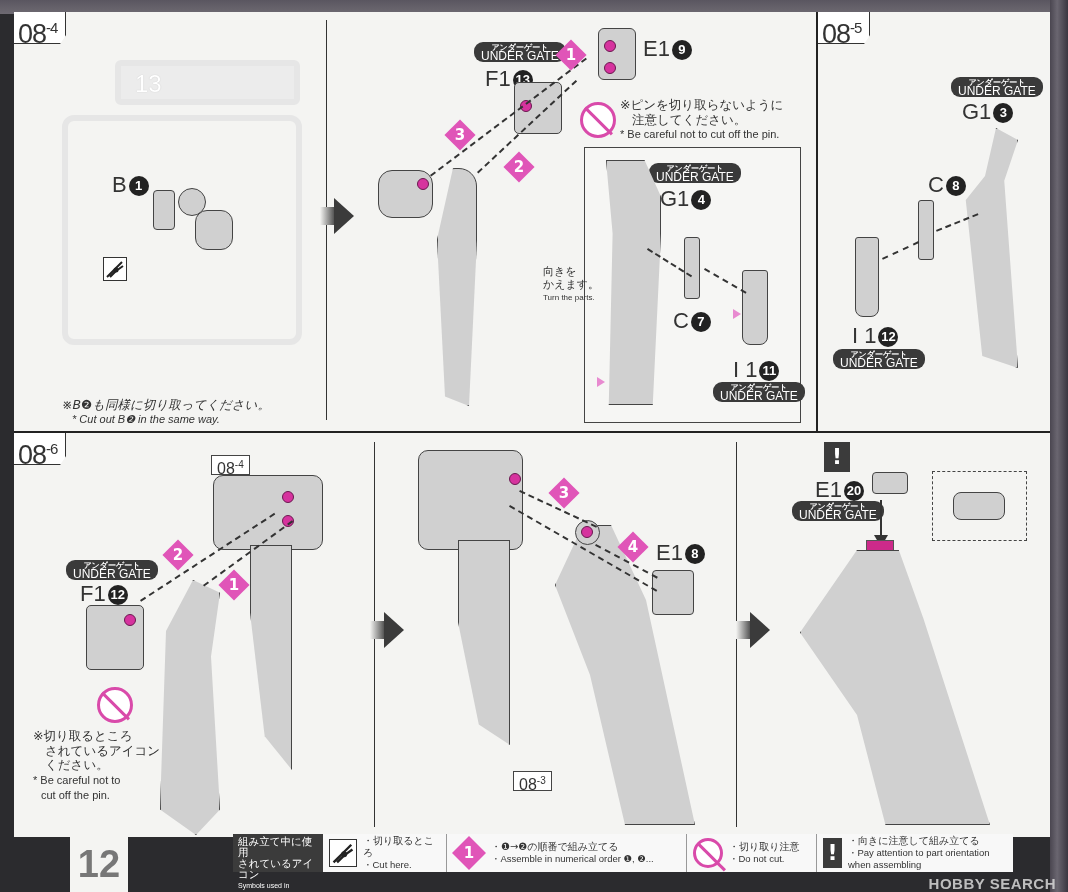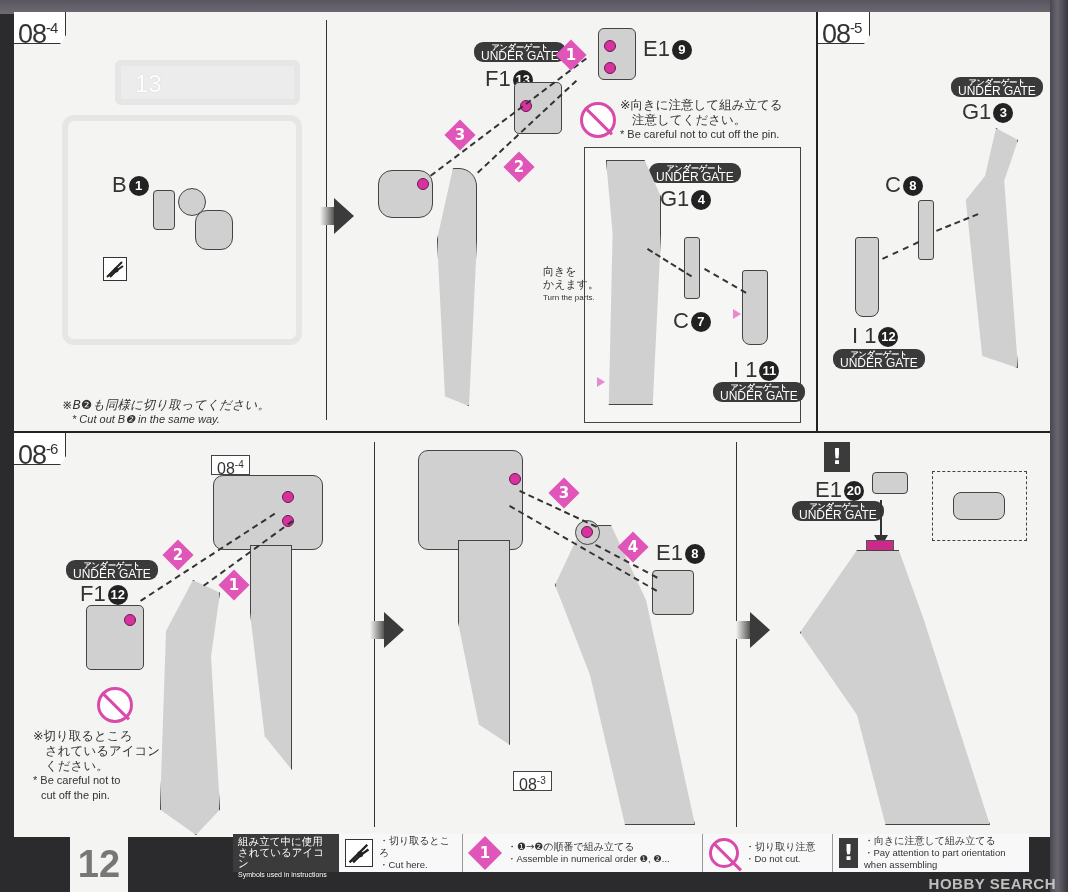--- a/index.html
+++ b/index.html
@@ -105,21 +105,21 @@
   .page-number {
     position: absolute; left: 70px; top: 837px; width: 58px; height: 55px;
     background: #f4f4f2; color: #777; font-family: "Liberation Sans", sans-serif;
     font-size: 38px; font-weight: bold; text-align: center; line-height: 55px;
   }
   .legend {
     position: absolute; left: 233px; top: 834px; height: 38px; display: flex;
     background: #f8f8f8;
   }
   .legend-head {
-    background: #3b3b3b; color: #fff; padding: 2px 5px; width: 106px;
+    background: #3b3b3b; color: #fff; padding: 2px 5px; width: 90px;
     font-size: 10.5px; line-height: 11px;
   }
   .legend-head .en { font-size: 7px; font-family: "Liberation Sans", sans-serif; }
   .legend-cell {
     display: flex; align-items: center; padding: 0 6px; border-right: 1px solid #999;
     font-size: 10px; line-height: 12px;
   }
   .legend-cell .en { font-family: "Liberation Sans", sans-serif; font-size: 9.5px; }
   .legend-cell .txt { margin-left: 6px; }
   .excl-box {
@@ -199,21 +199,21 @@
   </div>
 <div class="step-diamond" style="left:508px; top:156px;">
     <span>2</span>
   </div>
 <div class="step-diamond" style="left:449px; top:124px;">
     <span>3</span>
   </div>
 
 <div class="no-cut-icon" style="left:580px; top:102px;"></div>
 <div class="note" style="left:620px; top:97px;">
-  <div>※向きに注意して組み立てる</div>
+  <div>※ピンを切り取らないように</div>
   <div style="padding-left:12px;">注意してください。</div>
   <div class="en">* Be careful not to cut off the pin.</div>
 </div>
 
 <div style="position:absolute; left:584px; top:147px; width:217px; height:276px; border:1.2px solid #444; background:#f6f6f4;"></div>
 <div class="under-gate" style="left:649px; top:163px;">
   <span class="jp">アンダーゲート</span>
   <span class="en">UNDER GATE</span>
 </div>
 <div class="part-label" style="left:660px; top:186px;">
@@ -247,21 +247,21 @@
   <span>08</span><sup>-5</sup>
 </div>
 <div class="under-gate" style="left:951px; top:77px;">
   <span class="jp">アンダーゲート</span>
   <span class="en">UNDER GATE</span>
 </div>
 <div class="part-label" style="left:962px; top:99px;">
   <span>G1</span><span class="circ-num">3</span>
 </div>
 <div class="part" style="left:963px; top:128px; width:55px; height:240px; clip-path: polygon(60% 0,100% 5%,75% 22%,100% 100%,35% 95%,5% 30%,40% 20%);"></div>
-<div class="part-label" style="left:885px; top:172px;">
+<div class="part-label" style="left:928px; top:172px;">
   <span>C</span><span class="circ-num">8</span>
 </div>
 <div class="part" style="left:918px; top:200px; width:16px; height:60px; border-radius:3px;"></div>
 <div class="part" style="left:855px; top:237px; width:24px; height:80px; border-radius:3px 3px 8px 8px;"></div>
 <div class="part-label" style="left:852px; top:323px;">
   <span>I 1</span><span class="circ-num">12</span>
 </div>
 <div class="under-gate" style="left:833px; top:349px;">
   <span class="jp">アンダーゲート</span>
   <span class="en">UNDER GATE</span>
@@ -294,21 +294,21 @@
 <div class="step-diamond" style="left:167px; top:544px;">
     <span>2</span>
   </div>
 <div class="step-diamond" style="left:223px; top:574px;">
     <span>1</span>
   </div>
 <div class="no-cut-icon" style="left:97px; top:687px;"></div>
 <div class="note" style="left:33px; top:728px;">
   <div>※切り取るところ</div>
   <div style="padding-left:12px;">されているアイコン</div>
-  <div style="padding-left:12px;">ください。</div>
+  <div style="padding-left:12px;font-family:Liberation Serif, serif;">ください。</div>
   <div class="en">* Be careful not to</div>
   <div class="en" style="padding-left:8px;">cut off the pin.</div>
 </div>
 
 <div class="flow-arrow" style="left:384px; top:612px;"></div>
 
 <div class="part" style="left:418px; top:450px; width:105px; height:100px; border-radius:10px;"></div>
 <div class="pin" style="left:509px; top:473px;"></div>
 <div class="part" style="left:458px; top:540px; width:52px; height:205px; clip-path: polygon(0 0,100% 0,100% 100%,40% 90%,0 40%);"></div>
 <div class="part" style="left:555px; top:525px; width:140px; height:300px; clip-path: polygon(20% 0,40% 0,65% 25%,100% 100%,50% 100%,25% 50%,0 20%);"></div>

